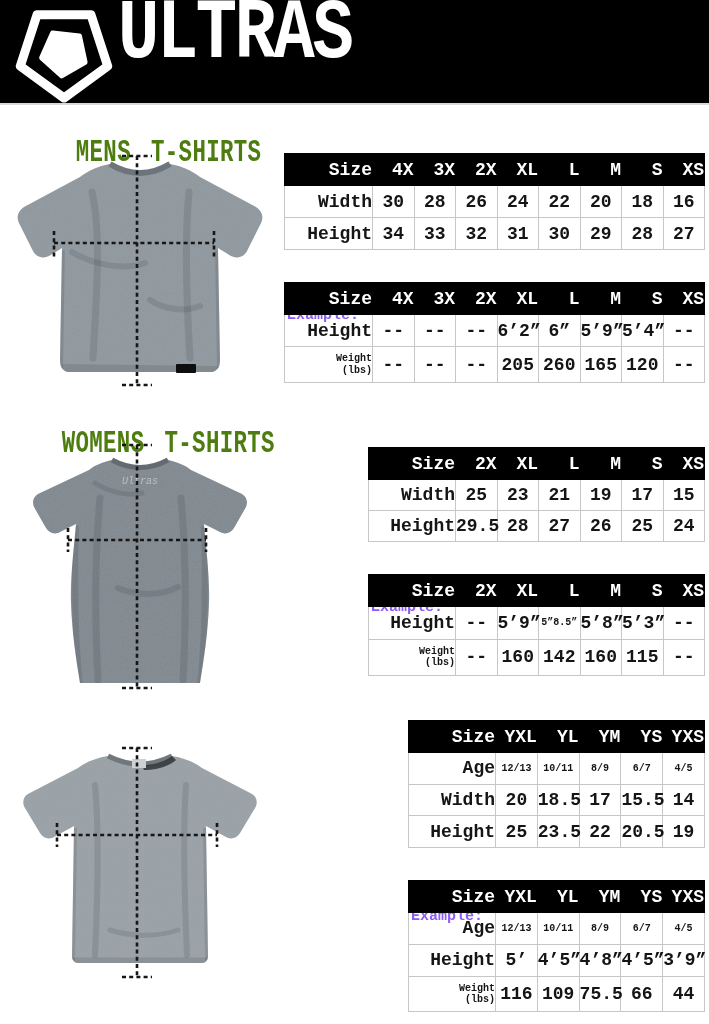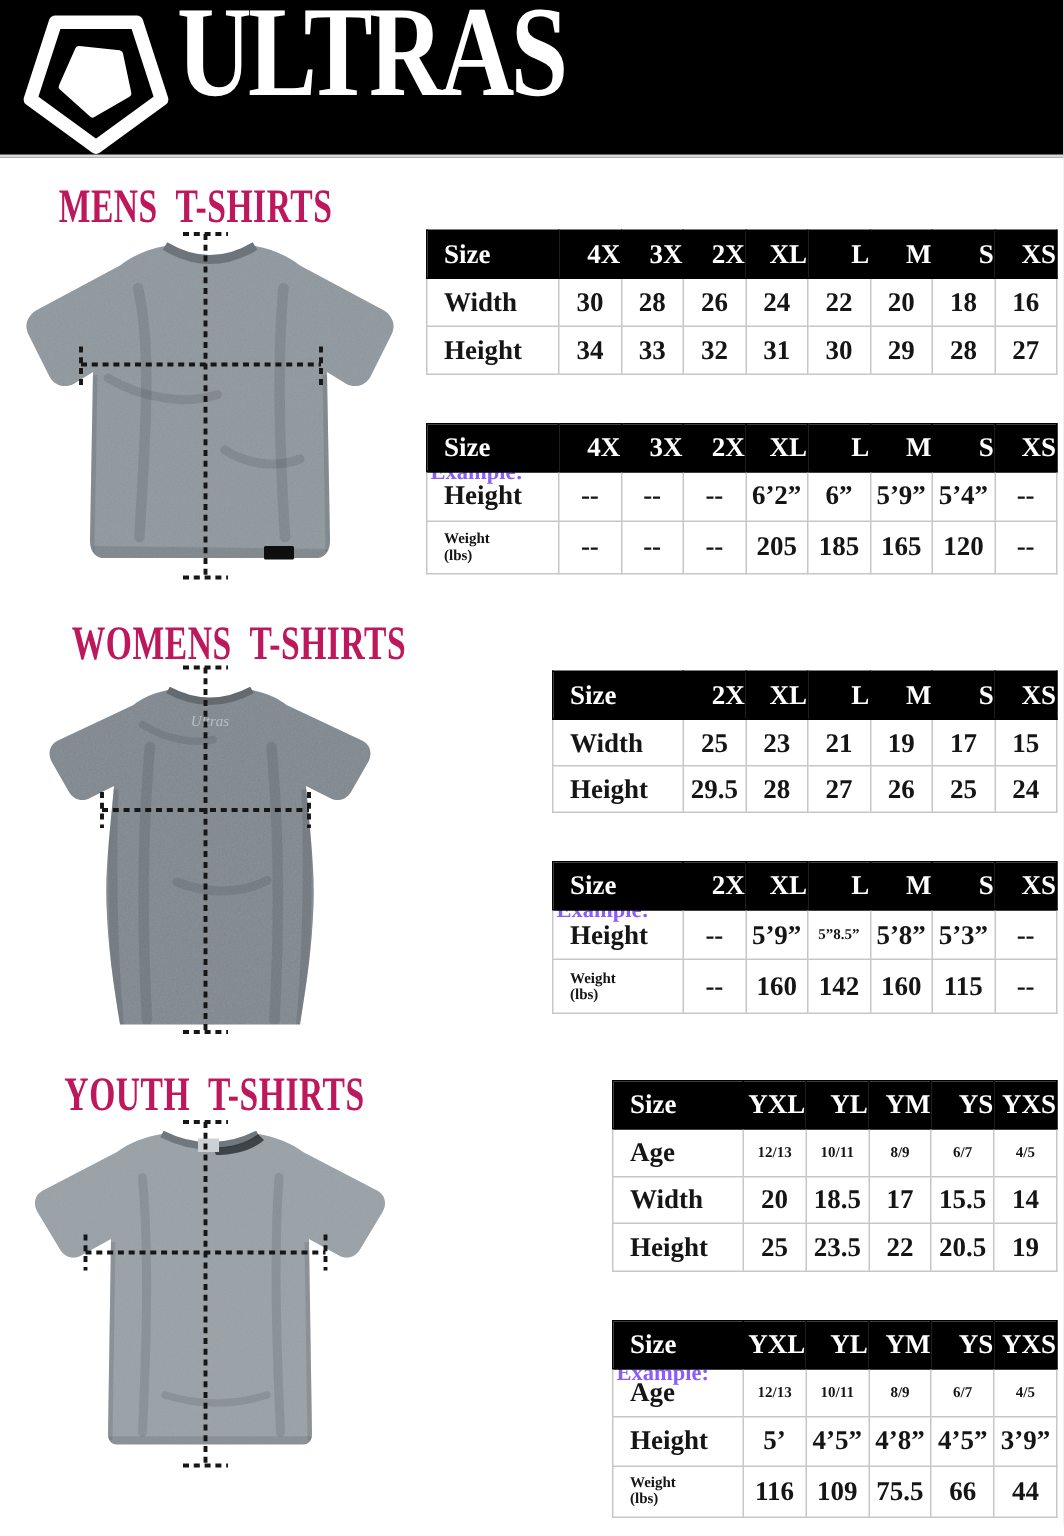--- a/index.html
+++ b/index.html
@@ -1,35 +1,35 @@
 <!DOCTYPE html>
 <html><head>
 <meta charset="utf-8">
 <style>
   * { box-sizing: border-box; }
   html,body { margin:0; padding:0; background:#e8e8e8; }
   #page {
     position:relative; width:709px; height:1024px; margin:0 auto;
     background:#ffffff; overflow:hidden;
-    font-family:Liberation Serif, serif;
+    font-family:Liberation Mono, monospace;
   }
   
   #header { position:absolute; left:0; top:0; width:709px; height:105px; background:#000; border-bottom:2px solid #d9d9d9; }
   #logo { position:absolute; left:12px; top:3px; width:104px; height:100px; }
   .brand {
     position:absolute; left:118px; top:-9px; color:#fff; font-weight:bold;
     font-size:86px; line-height:1.0; letter-spacing:-3px;
     transform:scaleX(0.80); transform-origin:left top; white-space:nowrap;
   }
   .site {
     position:absolute; left:121px; top:71px; color:#fff;
     font-size:28px; letter-spacing:0.5px; white-space:nowrap;
   }
   
-  h2.sec-title { position:absolute; margin:0; width:285px; text-align:left; color:#be185d; font-size:32px; line-height:1; font-weight:bold; }
+  h2.sec-title { position:absolute; margin:16px; width:285px; text-align:right; color:#4d7c0f; font-size:32px; line-height:1; font-weight:bold; }
   h2.sec-title span { display:inline-block; transform:scaleX(0.70); transform-origin:center; white-space:nowrap; word-spacing:9px; letter-spacing:0.5px; }
   #mens-title   { left:0; top:121px; }
   #womens-title { left:0; top:412px; }
   #youth-title  { left:0; top:713px; }
   
   .shirt { position:absolute; left:0; }
   #mens-shirt   { top:150px; width:285px; height:243px; }
   #womens-shirt { top:438px; width:285px; height:256px; }
   #youth-shirt  { top:740px; width:285px; height:245px; }
   .shirt svg { display:block; width:100%; height:100%; }
@@ -37,21 +37,21 @@
   .tablewrap { position:absolute; }
   #mens-t1   { left:284px; top:153px;  width:421px; height:97px;  }
   #mens-t2   { left:284px; top:282px;  width:421px; height:101px; }
   #womens-t1 { left:368px; top:447px;  width:337px; height:95px;  }
   #womens-t2 { left:368px; top:574px;  width:337px; height:102px; }
   #youth-t1  { left:408px; top:720px;  width:297px; height:128px; }
   #youth-t2  { left:408px; top:880px;  width:297px; height:132px; }
   table { width:100%; height:100%; border-collapse:collapse; table-layout:fixed; }
   th,td { border:1px solid #c7c7c7; font-weight:bold; text-align:center; color:#151515; font-size:18px; padding:0; }
   thead th { background:#000; color:#fff; border-color:#000; height:32px; font-size:18px;text-align:right; }
-  th.label, td.label { text-align:left; padding-left:11px; }
+  th.label, td.label { text-align:right; padding-left:11px; }
   td.small { font-size:10px; }
   td.two-line span { display:block; font-size:10px; line-height:1.12; }
   .mens-col   col.label-col { width:88px; }
   .womens-col col.label-col { width:87px; }
   .youth-col  col.label-col { width:87px; }
   
   .example-label { position:absolute; font-size:15px; font-weight:bold; color:#8b5cf6;margin-top:48px; }
   #mens-ex   { left:287px; top:259px; }
   #womens-ex { left:371px; top:551px; }
   #youth-ex  { left:411px; top:860px; }
@@ -208,21 +208,21 @@
           </tr>
           <tr>
             <td class="label two-line">
               <span>Weight</span>
               <span>(lbs)</span>
             </td>
             <td>--</td>
             <td>--</td>
             <td>--</td>
             <td>205</td>
-            <td>185</td>
+            <td>260</td>
             <td>165</td>
             <td>120</td>
             <td>--</td>
           </tr>
         </tbody>
       </table>
     </div>
 
   <h2 class="sec-title" id="womens-title"><span>WOMENS T-SHIRTS</span></h2>
   <div class="shirt" id="womens-shirt">
@@ -340,21 +340,20 @@
             <td>160</td>
             <td>142</td>
             <td>160</td>
             <td>115</td>
             <td>--</td>
           </tr>
         </tbody>
       </table>
     </div>
 
-  <h2 class="sec-title" id="youth-title"><span>YOUTH T-SHIRTS</span></h2>
   <div class="shirt" id="youth-shirt">
     <svg viewBox="0 0 285 245">
       <defs>
           <clipPath id="yclip">
             <path d="M108,16 C96,18 86,22 78,28 L28,54 C23,57 22,63 25,68 L40,93 C43,98 49,100 54,97 L74,86 L72,216 C72,220 74,223 78,223 L202,223 C206,223 208,220 208,216 L206,86 L226,97 C231,100 237,98 240,93 L255,68 C258,63 257,57 252,54 L202,28 C194,22 184,18 172,16 C163,28 117,28 108,16 Z"></path>
           </clipPath>
         </defs>
       <path class="tint" d="M108,16 C96,18 86,22 78,28 L28,54 C23,57 22,63 25,68 L40,93 C43,98 49,100 54,97 L74,86 L72,216 C72,220 74,223 78,223 L202,223 C206,223 208,220 208,216 L206,86 L226,97 C231,100 237,98 240,93 L255,68 C258,63 257,57 252,54 L202,28 C194,22 184,18 172,16 C163,28 117,28 108,16 Z" fill="#98a0a5"></path>
       <g clip-path="url(#yclip)">
         <rect x="0" y="0" width="285" height="245" filter="url(#heatherNoise)" opacity="0.40"></rect>

